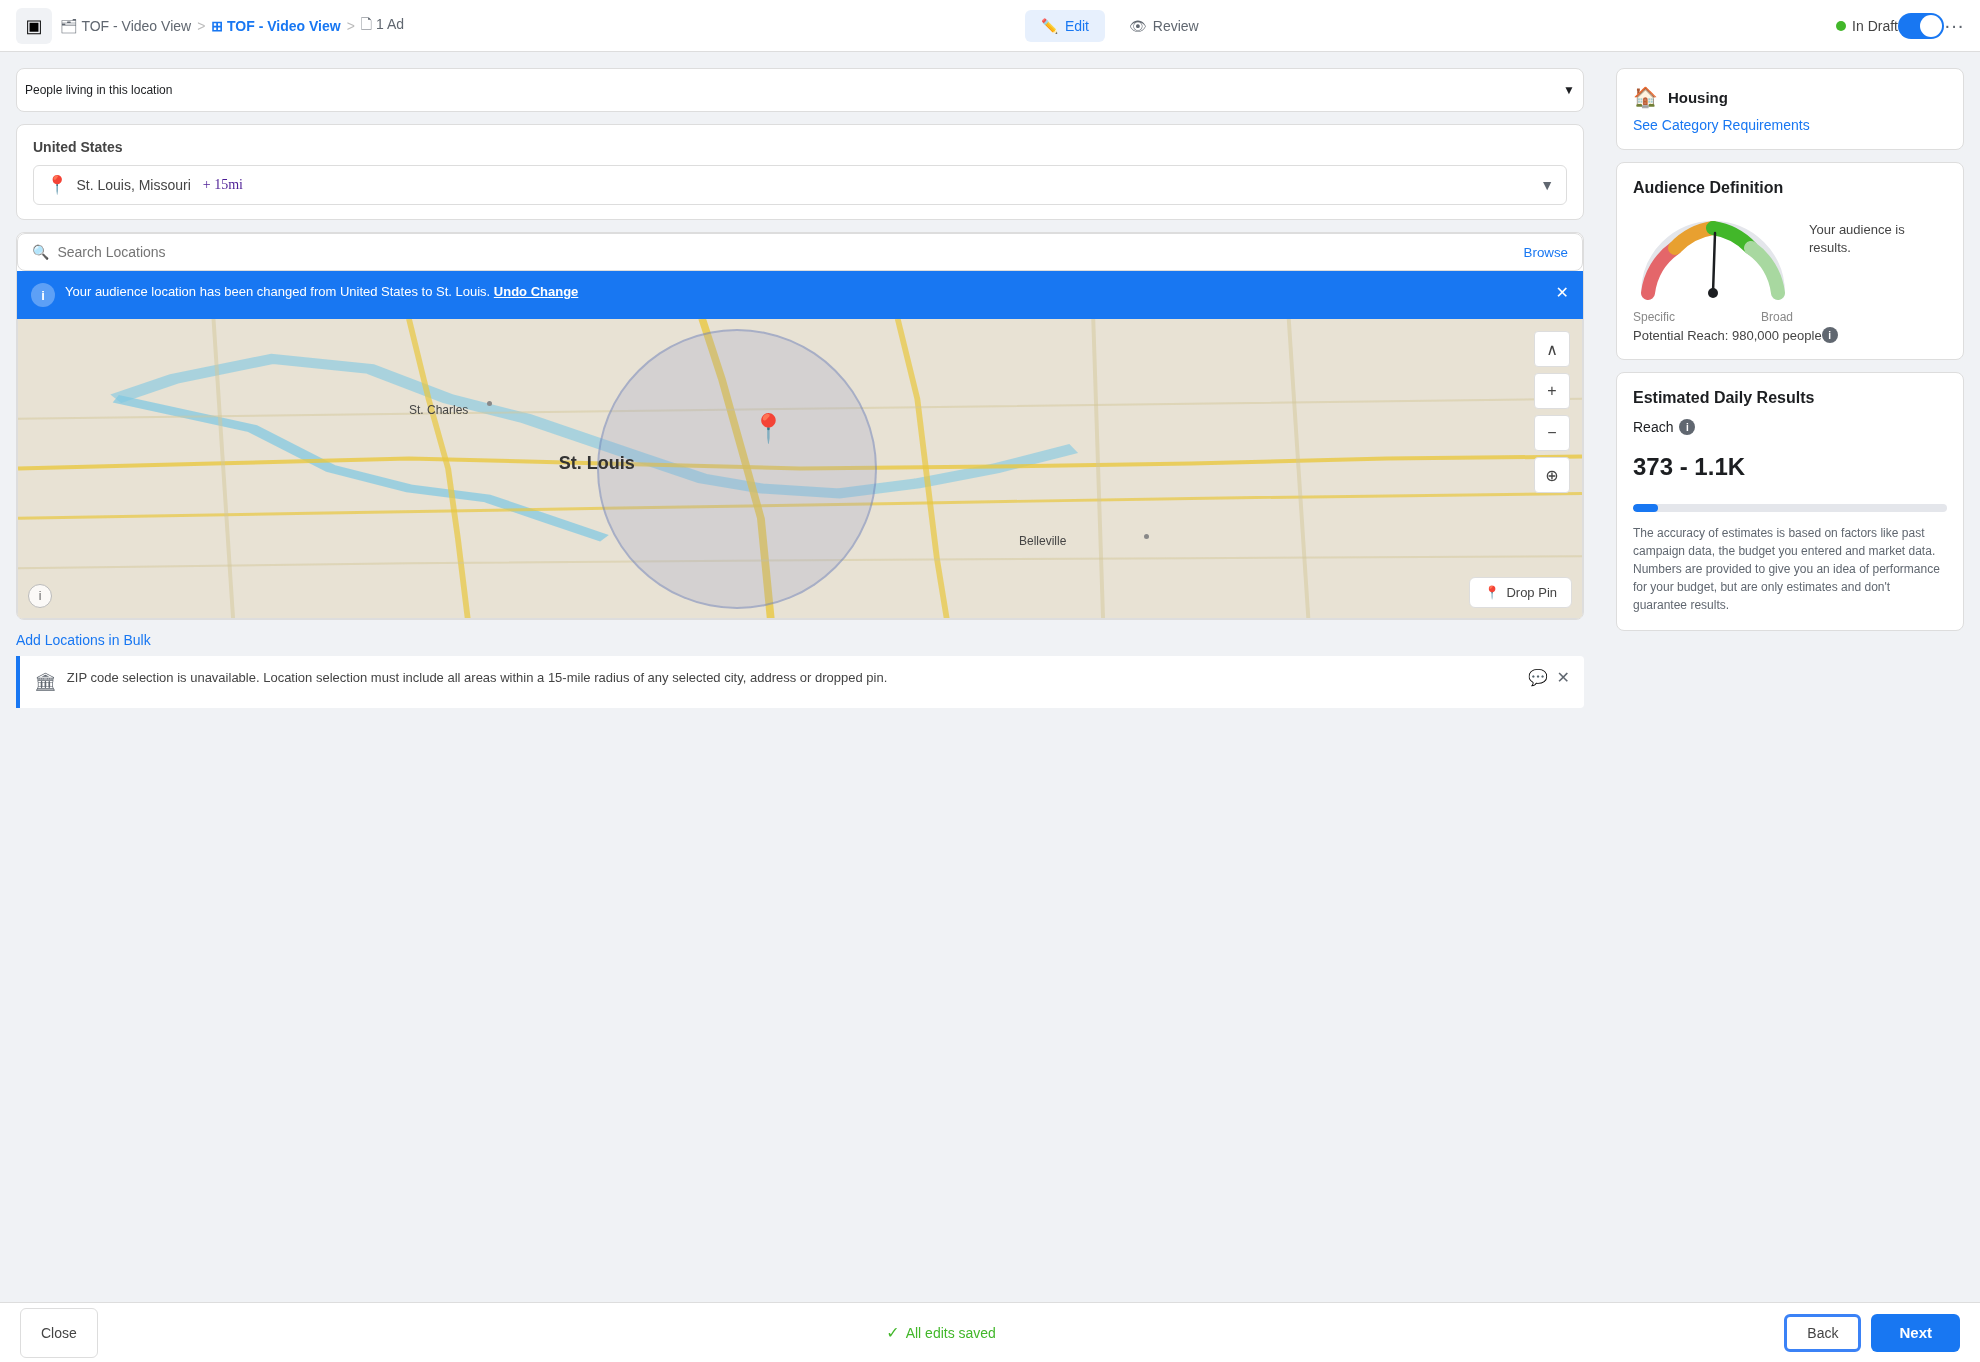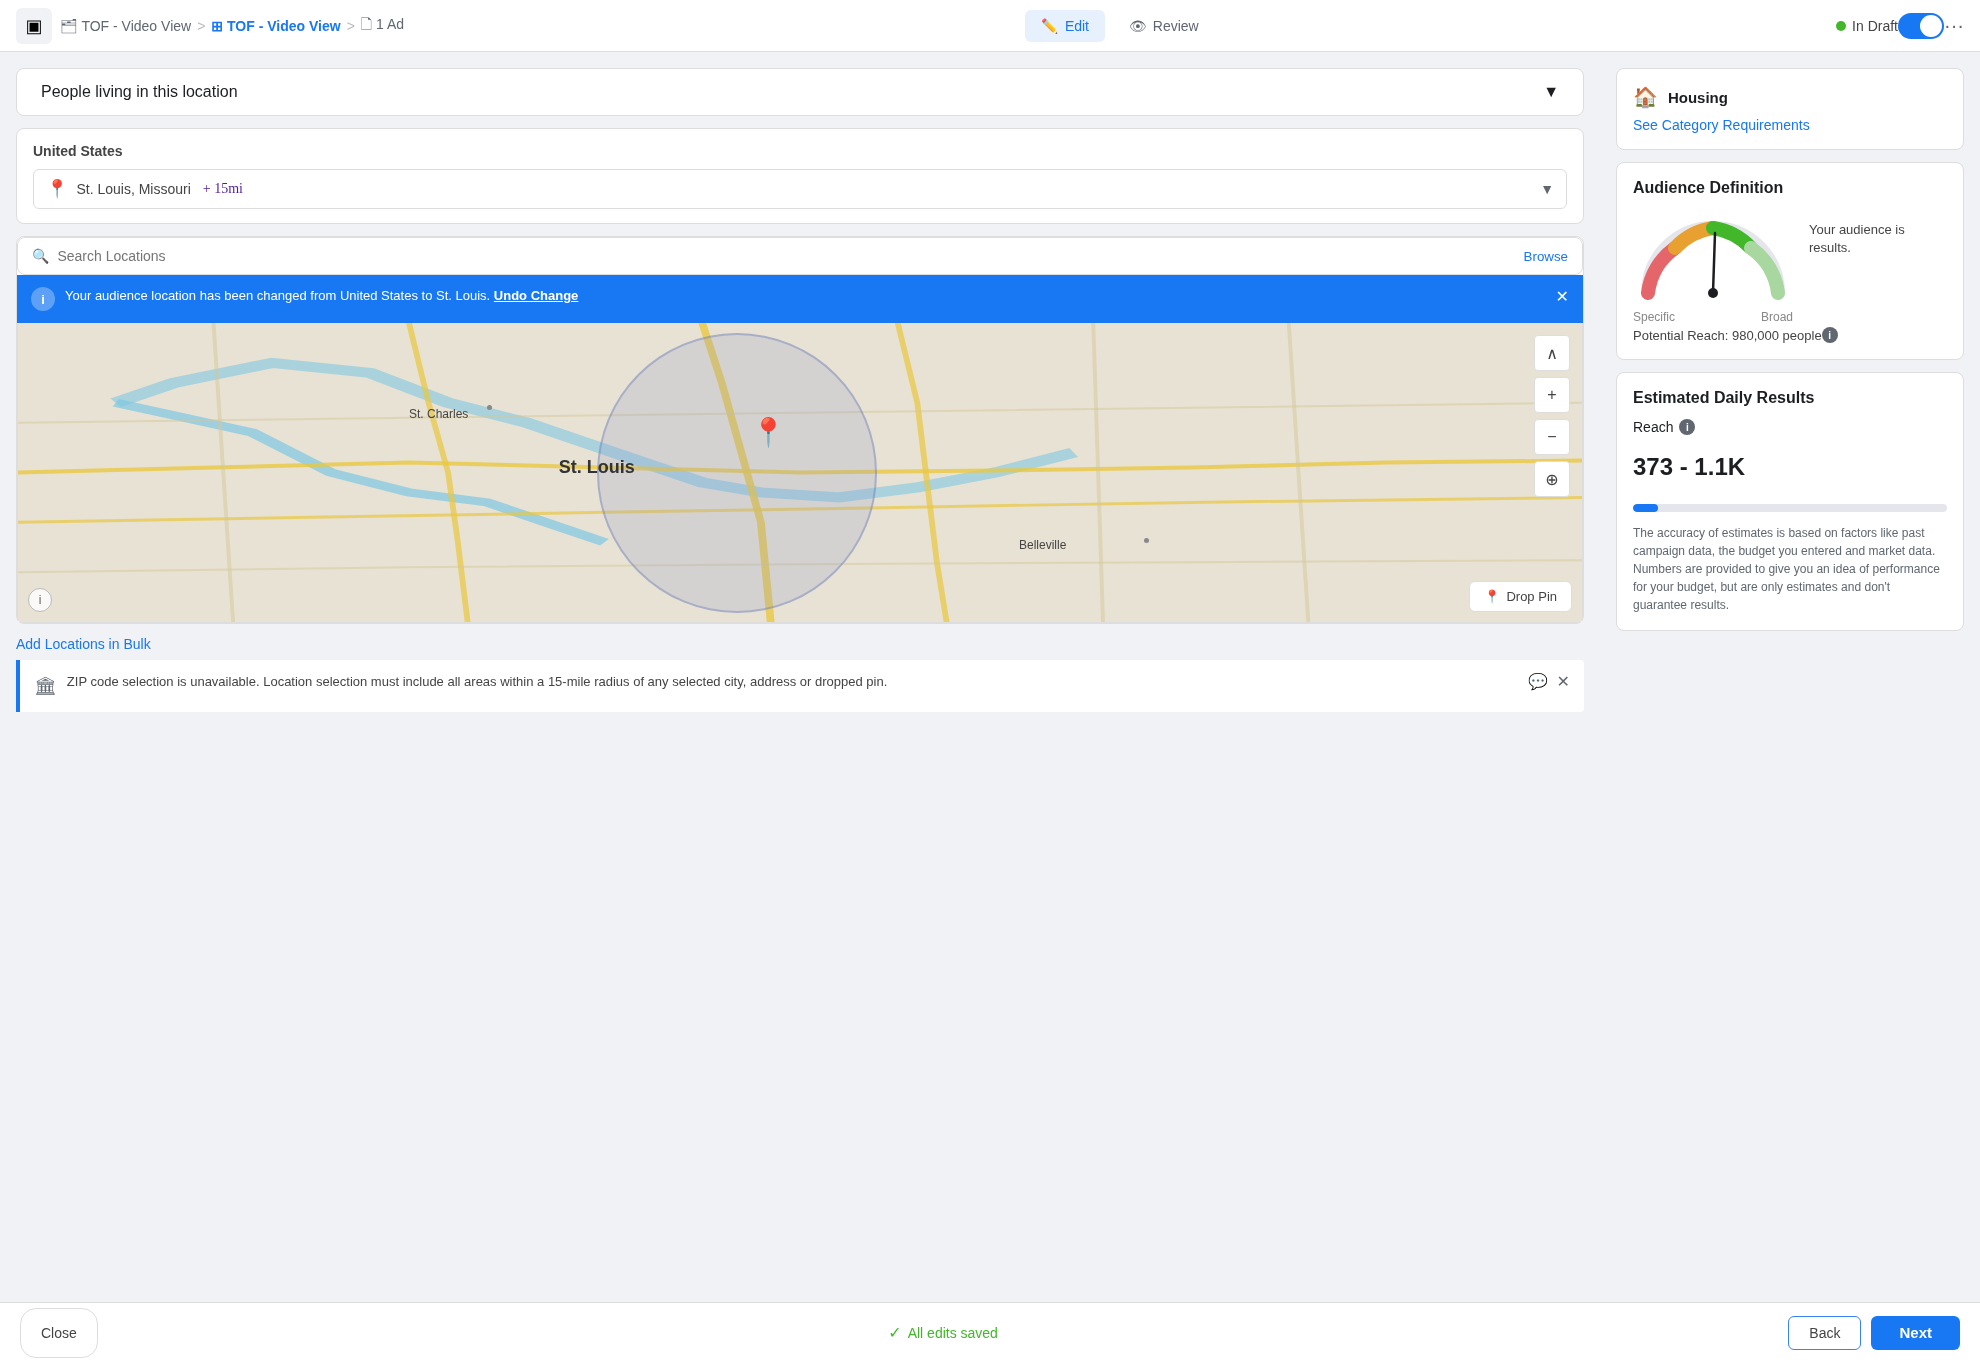--- a/index.html
+++ b/index.html
@@ -62,25 +62,25 @@
 
     
     .location-selector {
       background: #fff;
       border: 1px solid #ddd;
       border-radius: 8px;
       margin-bottom: 12px;
       overflow: hidden;
     }
     .location-header {
-      padding: 14px 24px;
+      padding: 14px 8px;
       display: flex;
       align-items: center;
       justify-content: space-between;
-      font-size: 16px;
+      font-size: 12px;
       font-weight: 500;
       cursor: pointer;
     }
 
     
     .us-card {
       background: #fff;
       border: 1px solid #ddd;
       border-radius: 8px;
       padding: 14px 16px;
@@ -274,28 +274,28 @@
     .bottom-bar {
       height: 60px;
       background: #fff;
       border-top: 1px solid #ddd;
       display: flex;
       align-items: center;
       justify-content: space-between;
       padding: 0 20px;
     }
     .close-btn {
-      padding: 16px 20px; border-radius: 16px; border: 1px solid #ddd;
+      padding: 16px 20px; border-radius: 6px; border: 1px solid #ddd;
       background: #fff; cursor: pointer; font-size: 14px; font-weight: 500; color: #444;
     }
     .edits-saved { display: flex; align-items: center; gap: 6px; color: #42b72a; font-size: 14px; font-weight: 500; }
     .check-icon { color: #42b72a; font-size: 16px; }
     .bottom-right { display: flex; gap: 10px; }
     .back-btn {
-      padding: 8px 20px; border-radius: 6px; border: 1px solid #3b82f6;
+      padding: 8px 20px; border-radius: 6px; border: 3px solid #3b82f6;
       background: #fff; cursor: pointer; font-size: 14px; font-weight: 500; color: #444;
     }
     .next-btn {
       padding: 8px 28px; border-radius: 6px; border: none;
       background: #1877f2; color: #fff; cursor: pointer; font-size: 15px; font-weight: 600;
     }
 
     
     .gauge-svg { width: 160px; height: 90px; }
   </style>

